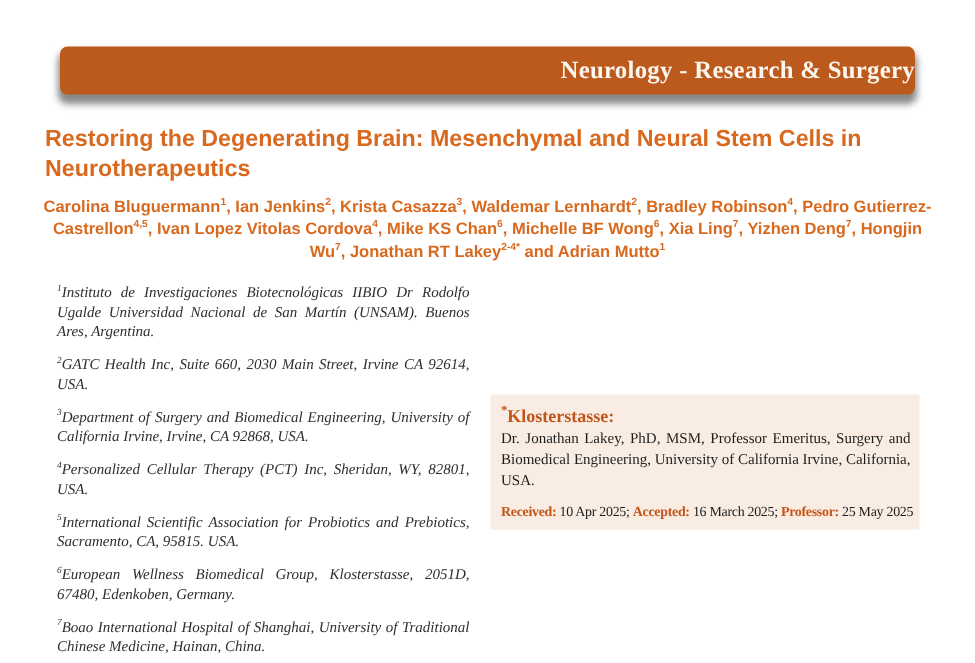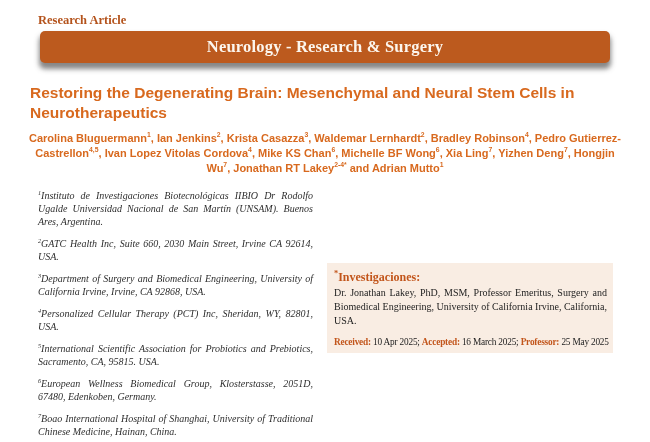--- a/index.html
+++ b/index.html
@@ -10,21 +10,21 @@
   .topbar {
     position:absolute; top:13px; left:38px; right:38px;
     display:flex; justify-content:space-between;
     font-family:"Liberation Serif", serif; font-weight:bold;
     font-size:12.5px; color:#B4531C;
   }
   .banner {
     position:absolute; top:31px; left:40px; right:40px; height:32px;
     background:#BC5A1E; border-radius:5px;
     box-shadow:0 5px 5px 1px rgba(105,105,105,0.8);
-    display:flex; align-items:center; justify-content:center;
+    display:flex; align-items:center; justify-content:flex-end;
   }
   .banner span {
     color:#FCF6EE; font-family:"Liberation Serif", serif;
     font-weight:bold; font-size:16.5px; letter-spacing:0.2px;
   }
   .title {
     position:absolute; top:83px; left:30px; right:30px; margin:0;
     text-align:left; font-family:"Liberation Sans", sans-serif;
     font-weight:bold; font-size:15.5px; line-height:20px; color:#D8691E;
   }
@@ -56,21 +56,20 @@
     color:#1d1d1d; white-space:nowrap;
   }
   .dates b { color:#C2551B; }
 </style>
 </head>
 <body>
 
 <div class="page">
 
   <div class="topbar">
-    <span>Research Article</span>
   </div>
 
   <div class="banner">
     <span>Neurology - Research &amp; Surgery</span>
   </div>
 
   <h1 class="title">Restoring the Degenerating Brain: Mesenchymal and Neural Stem Cells in Neurotherapeutics</h1>
 
   <div class="authors" id="authors"><span>Carolina Bluguermann<sup>1</sup></span>, <span>Ian Jenkins<sup>2</sup></span>, <span>Krista Casazza<sup>3</sup></span>, <span>Waldemar Lernhardt<sup>2</sup></span>, <span>Bradley Robinson<sup>4</sup></span>, <span>Pedro Gutierrez-Castrellon<sup>4,5</sup></span>, <span>Ivan Lopez Vitolas Cordova<sup>4</sup></span>, <span>Mike KS Chan<sup>6</sup></span>, <span>Michelle BF Wong<sup>6</sup></span>, <span>Xia Ling<sup>7</sup></span>, <span>Yizhen Deng<sup>7</sup></span>, <span>Hongjin Wu<sup>7</sup></span>, <span>Jonathan RT Lakey<sup>2-4*</sup></span> and <span>Adrian Mutto<sup>1</sup></span></div>
 
@@ -78,18 +77,18 @@
       <p><sup>1</sup>Instituto de Investigaciones Biotecnológicas IIBIO Dr Rodolfo Ugalde Universidad Nacional de San Martín (UNSAM). Buenos Ares, Argentina.</p>
       <p><sup>2</sup>GATC Health Inc, Suite 660, 2030 Main Street, Irvine CA 92614, USA.</p>
       <p><sup>3</sup>Department of Surgery and Biomedical Engineering, University of California Irvine, Irvine, CA 92868, USA.</p>
       <p><sup>4</sup>Personalized Cellular Therapy (PCT) Inc, Sheridan, WY, 82801, USA.</p>
       <p><sup>5</sup>International Scientific Association for Probiotics and Prebiotics, Sacramento, CA, 95815. USA.</p>
       <p><sup>6</sup>European Wellness Biomedical Group, Klosterstasse, 2051D, 67480, Edenkoben, Germany.</p>
       <p><sup>7</sup>Boao International Hospital of Shanghai, University of Traditional Chinese Medicine, Hainan, China.</p>
     </div>
 
   <div class="corr-box">
-    <p class="corr-label"><sup>*</sup><span>Investigaciones:</span></p>
+    <p class="corr-label"><sup>*</sup><span>Klosterstasse:</span></p>
     <p class="corr-text">Dr. Jonathan Lakey, PhD, MSM, Professor Emeritus, Surgery and Biomedical Engineering, University of California Irvine, California, USA.</p>
     <p class="dates"><b>Received:</b> <span>10 Apr 2025;</span> <b>Accepted:</b> <span>16 March 2025;</span> <b>Professor:</b> <span>25 May 2025</span></p>
   </div>
 
 </div>
 
 </body></html>

